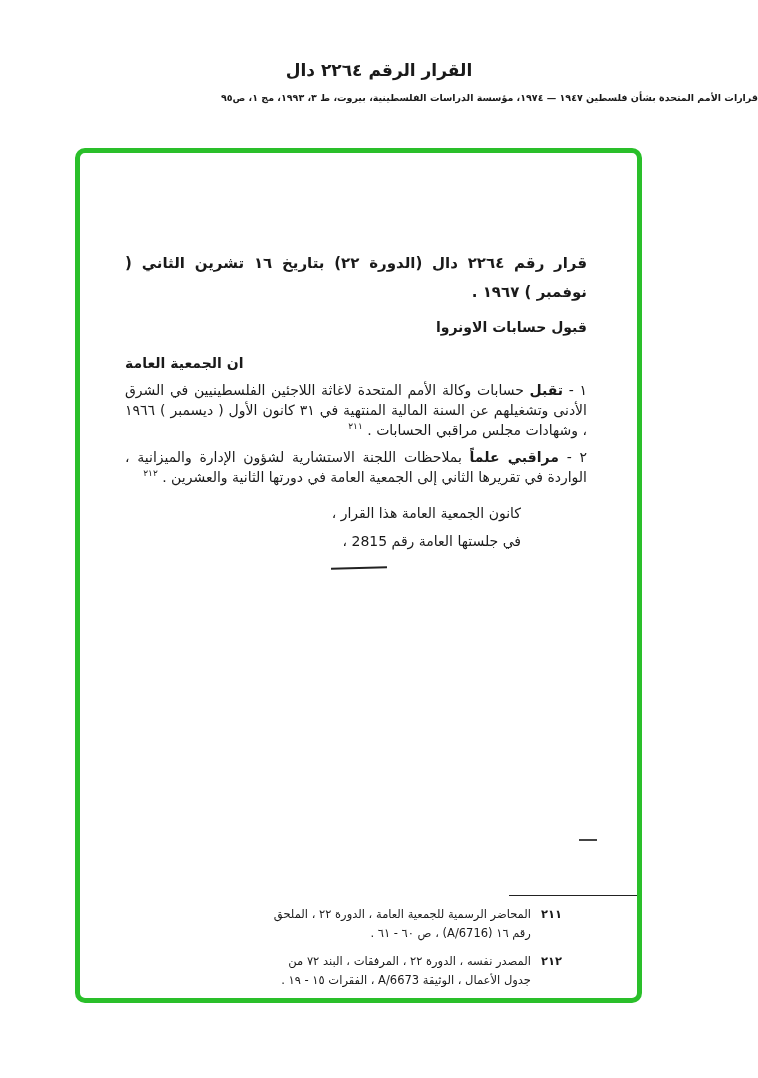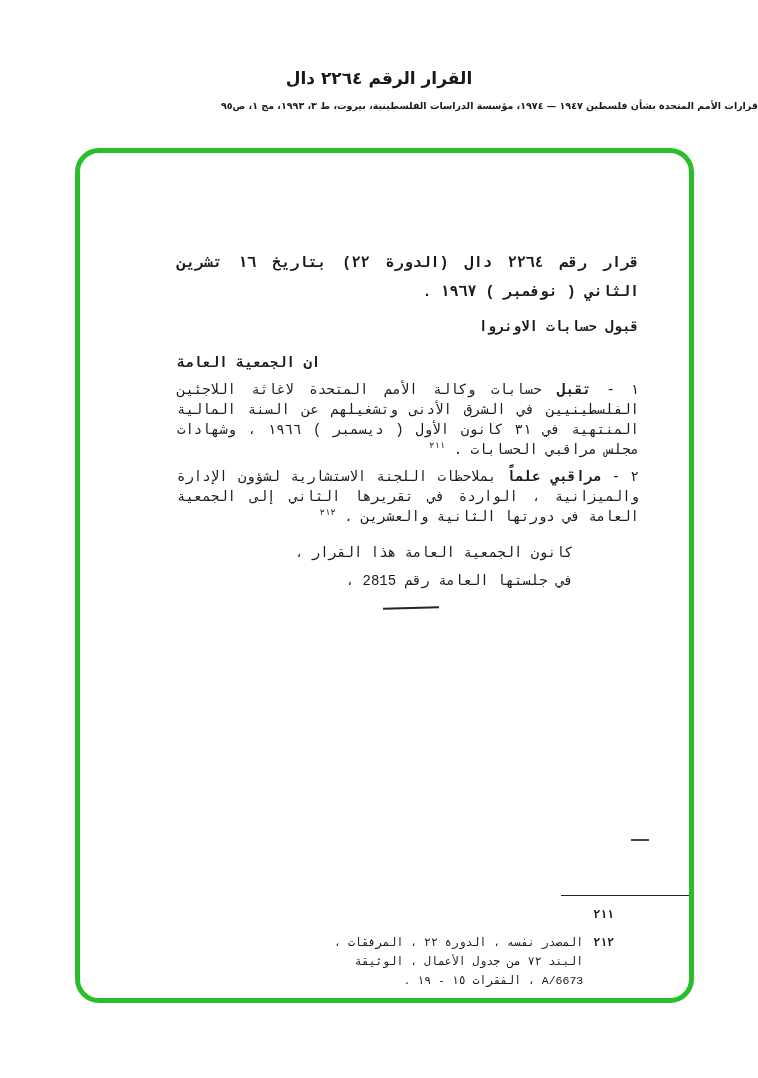--- a/index.html
+++ b/index.html
@@ -13,21 +13,21 @@
     width: 758px;
     height: 1078px;
     background: #ffffff;
     overflow: hidden;
     color: #1a1a1a;
   }
 
   
   .doc-header {
     position: absolute;
-    top: 68px;
+    top: 60px;
     left: 0;
     width: 758px;
     text-align: center;
     direction: rtl;
   }
   .doc-title {
     font-size: 17px;
     font-weight: bold;
     letter-spacing: 1px;
     margin: 0;
@@ -38,27 +38,26 @@
     font-weight: bold;
     white-space: nowrap;
     text-align: right;
   }
 
   
   .green-frame {
     position: absolute;
     left: 75px;
     top: 148px;
-    width: 619px;
+    width: 567px;
     height: 855px;
     box-sizing: border-box;
     border: 5px solid #2abf2a;
-    border-radius: 24px;
+    border-radius: 10px;
     background: #ffffff;
-    font-family: Liberation Mono, monospace;
   }
   .scan-content {
     position: absolute;
     top: 0;
     right: 50px;
     width: 462px;
     direction: rtl;
     text-align: justify;
     font-size: 14px;
     line-height: 20px;
@@ -178,20 +177,21 @@
 
     </div>
 
     <div class="stray-dash"></div>
 
     <div class="footnotes">
       <div class="fn-sep"></div>
 
       <div class="fn-item">
         <span class="fn-num">٢١١</span>
+        <span class="fn-text">المحاضر الرسمية للجمعية العامة ، الدورة ٢٢ ، الملحق رقم ١٦ (A/6716) ، ص ٦٠ - ٦١ .</span>
       </div>
 
       <div class="fn-item">
         <span class="fn-num">٢١٢</span>
         <span class="fn-text">المصدر نفسه ، الدورة ٢٢ ، المرفقات ، البند ٧٢ من جدول الأعمال ، الوثيقة A/6673 ، الفقرات ١٥ - ١٩ .</span>
       </div>
     </div>
 
   </div>
 

